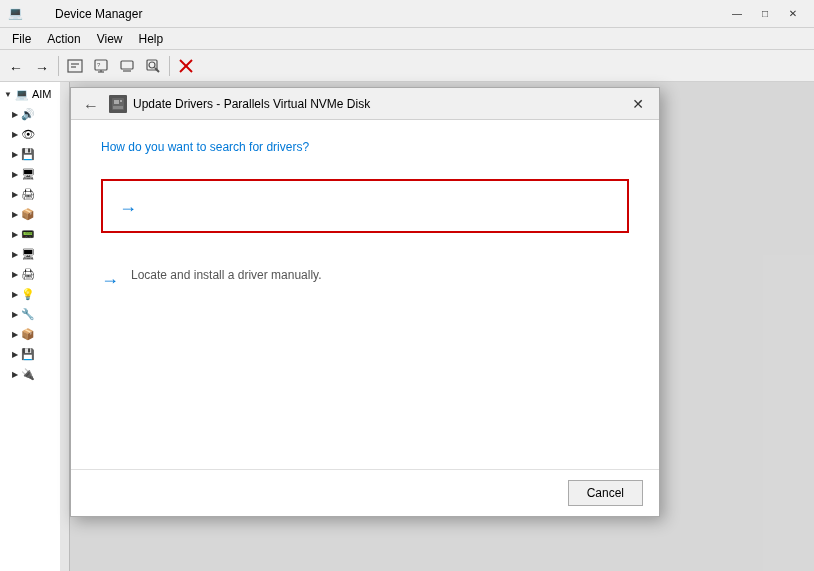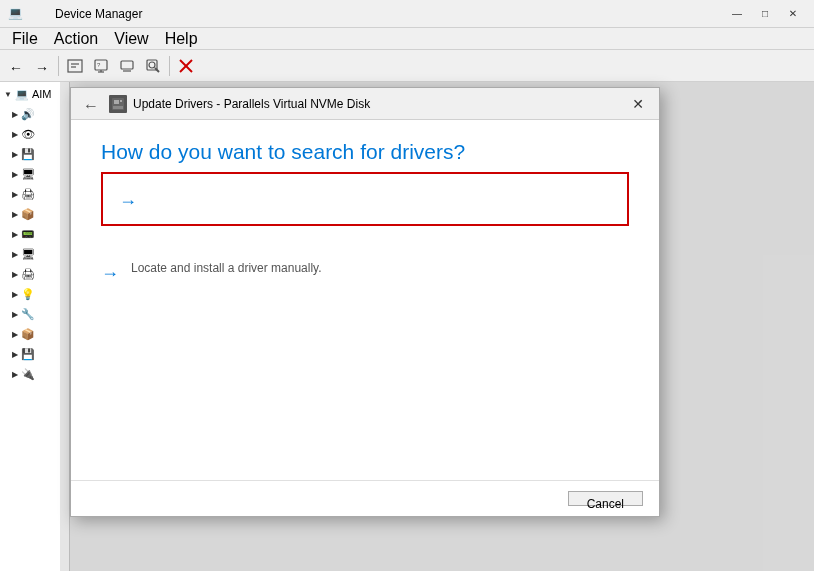--- a/index.html
+++ b/index.html
@@ -53,21 +53,21 @@
     .menu-bar {
       background: #f0f0f0;
       height: 22px;
       display: flex;
       align-items: center;
       padding: 0 4px;
       border-bottom: 1px solid #d0d0d0;
     }
     .menu-item {
       padding: 2px 8px;
-      font-size: 16px;
+      font-size: 12px;
       cursor: pointer;
       height: 22px;
       display: flex;
       align-items: center;
       text-align: center;
     }
 
     
     .toolbar {
       background: #f0f0f0;
@@ -214,23 +214,23 @@
     }
 
     
     .dialog-body {
       padding: 20px 30px;
       flex: 1;
     }
 
     .dialog-question {
       color: #0078d7;
-      font-size: 21px;
+      font-size: 12px;
       font-weight: 400;
-      margin-bottom: 8px;
+      margin-bottom: 25px;
     }
 
     
     .option-card {
       border: 2px solid #cc0000;
       padding: 14px 16px;
       margin-bottom: 20px;
       cursor: pointer;
       display: flex;
       align-items: flex-start;
@@ -269,21 +269,21 @@
       justify-content: flex-end;
       border-top: 1px solid #e0e0e0;
     }
     .cancel-btn {
       padding: 5px 18px;
       background: #f0f0f0;
       border: 1px solid #aaa;
       cursor: pointer;
       font-size: 12px;
       min-width: 70px;
-      height: 15px;
+      height: 26px;
     }
   </style>
 </head>
 <body>
 
 <div class="title-bar">
   <div class="title-bar-icon">💻</div>
   <span class="title-bar-title">Device Manager</span>
   <div class="title-bar-controls">
     <button class="title-bar-btn">—</button>

